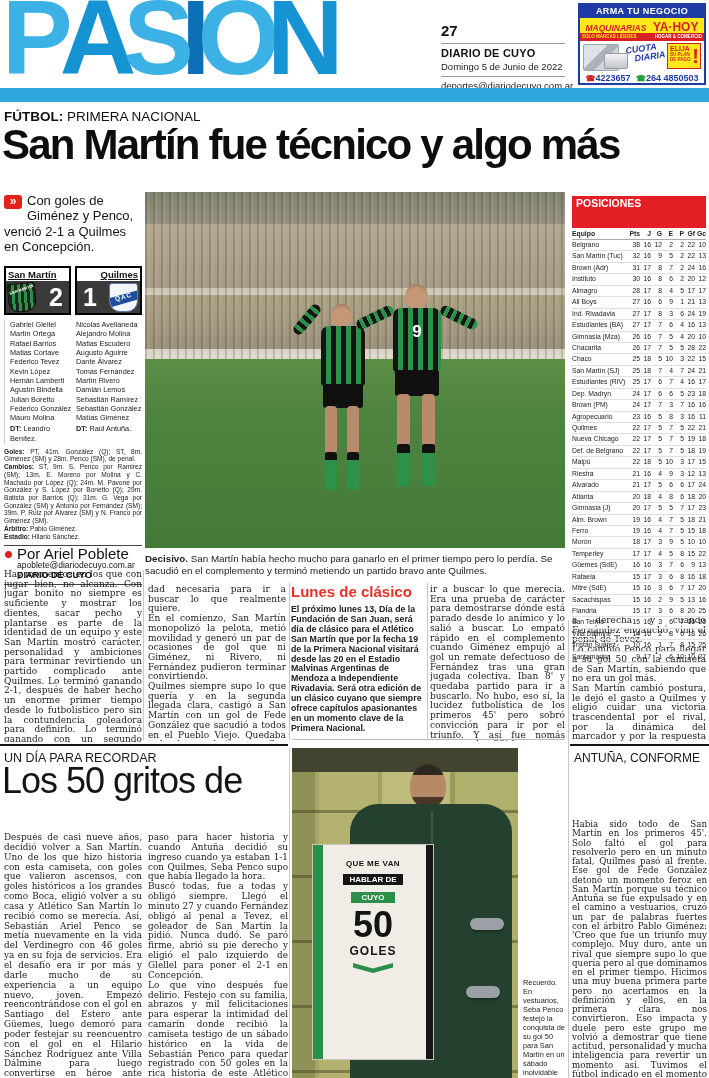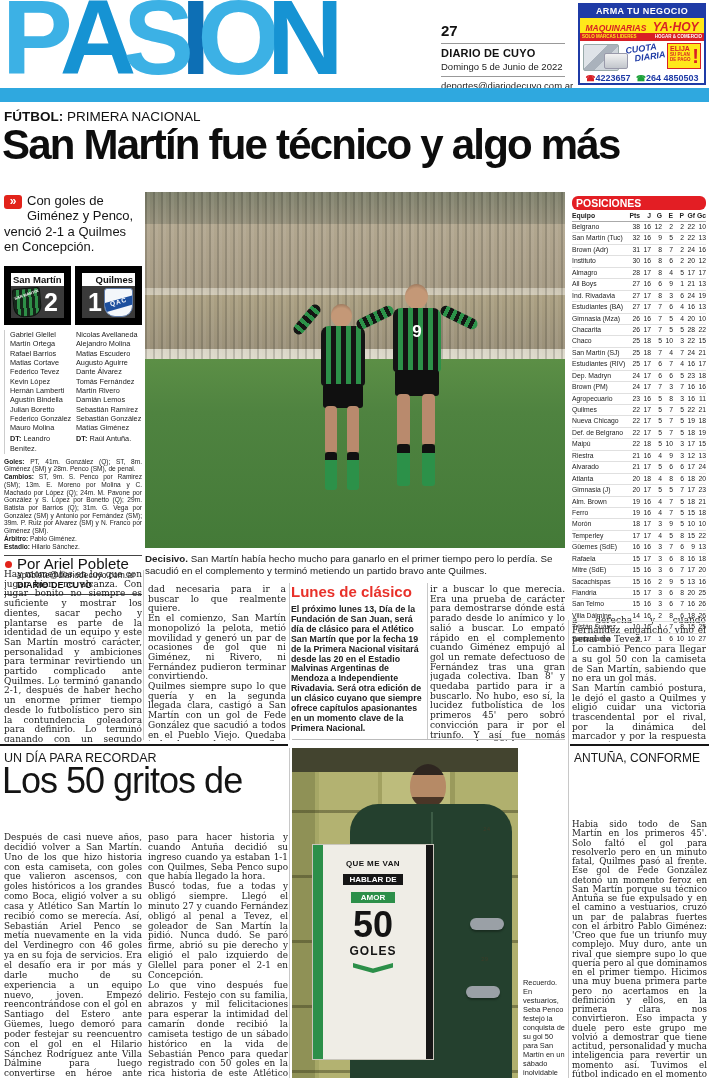--- a/index.html
+++ b/index.html
@@ -28,21 +28,21 @@
   .pi-paper{font-size:11px;font-weight:bold;letter-spacing:.2px;}
   .pi-date{font-size:9.5px;margin-top:2px;color:#222;}
   .pi-mail{font-size:9.5px;margin-top:3px;color:#222;}
   .bluebar{left:0;top:88px;width:709px;height:14px;background:#2fa8df;}
 
   
   .ad{left:578px;top:3px;width:128px;height:82px;border:2px solid #1f3ba6;background:#fff;box-sizing:border-box;overflow:hidden;}
   .ad-row1{background:#1f3ba6;color:#fff;font-weight:bold;font-size:9px;text-align:center;height:13px;line-height:13px;letter-spacing:.4px;}
   .ad-row2{background:#ffe81a;height:15px;line-height:15px;text-align:center;white-space:nowrap;}
   .ad-brand1{color:#d81f26;font-style:italic;font-weight:bold;font-size:8.5px;}
-  .ad-brand2{color:#d81f26;font-weight:bold;font-size:12px;font-style:italic;margin-left:2px;margin-top:10px;}
+  .ad-brand2{color:#d81f26;font-weight:bold;font-size:12px;margin-left:2px;margin-top:10px;}
   .ad-row3{background:#d81f26;height:8px;line-height:8px;display:flex;justify-content:space-between;padding:0 2px;}
   .ad-row3 .y{color:#ffe81a;font-size:4.5px;font-weight:bold;}
   .ad-row3 .w{color:#fff;font-size:4.5px;font-weight:bold;}
   .ad-mid{position:relative;height:31px;background:#fff;}
   .ad-prod{position:absolute;left:3px;top:3px;width:34px;height:25px;background:linear-gradient(135deg,#dfe3e8 0 40%,#aab2bc 40% 60%,#cfd5db 60%);border:1px solid #9aa;border-radius:2px;}
   .ad-prod2{position:absolute;left:24px;top:12px;width:22px;height:14px;background:linear-gradient(#f2f2f2,#c2c6cc);border:1px solid #99a;border-radius:2px;}
   .ad-cuota{position:absolute;left:46px;top:3px;color:#1f3ba6;font-weight:bold;font-style:italic;font-size:9px;line-height:9px;transform:rotate(-8deg);}
   .ad-elija{position:absolute;right:3px;top:2px;width:34px;height:26px;background:#ffe81a;border:1px solid #d81f26;text-align:left;padding:1px 2px;box-sizing:border-box;}
   .ad-elija .e1{color:#d81f26;font-weight:bold;font-size:7px;line-height:7px;}
   .ad-elija .e2{color:#d81f26;font-weight:bold;font-size:4.5px;line-height:5px;}
@@ -55,21 +55,21 @@
   .kicker{left:4px;top:109px;font-size:13.5px;}
   .kicker b{font-weight:bold;}
   .headline{left:2px;top:121px;width:706px;font-size:42px;font-weight:bold;letter-spacing:-1.8px;white-space:nowrap;color:#0d0d0d;}
 
   
   .lead{left:4px;top:193px;width:138px;font-size:13px;line-height:15.4px;color:#151515;}
   .lead-icon{float:left;width:18px;height:14px;background:#e2231a;color:#fff;border-radius:3px;
              font-size:12px;line-height:13px;text-align:center;font-weight:bold;margin:2px 5px 0 0;}
   .scorebox{left:4px;top:266px;width:138px;}
   .teams{display:flex;gap:4px;}
-  .teambox{flex:1;border:7px solid #000000;}
+  .teambox{flex:1;border:2px solid #000000;text-decoration:underline;}
   .tb-head{height:13px;line-height:13px;font-size:9.5px;font-weight:bold;padding:0 2px;background:#fff;white-space:nowrap;overflow:hidden;}
   .teambox.away .tb-head{text-align:right;}
   .tb-panel{height:32px;background:#3a3a3a;position:relative;}
   .score{position:absolute;top:2px;font-size:25px;font-weight:bold;color:#fff;}
   .teambox.home .score{right:6px;}
   .teambox.away .score{left:6px;}
   .crest-sm{position:absolute;left:2px;top:2px;width:26px;height:27px;border:1px solid #0c130e;border-radius:3px 3px 11px 11px;
             background:repeating-linear-gradient(90deg,#15261a 0 3px,#2e8f47 3px 6px);transform:rotate(-5deg);overflow:hidden;}
   .crest-sm span{position:absolute;top:3px;left:0;width:100%;text-align:center;color:#fff;font-size:4px;font-weight:bold;transform:rotate(-14deg);}
   .crest-q{position:absolute;right:2px;top:2px;width:27px;height:27px;border:1px solid #5d7aa8;border-radius:3px 3px 11px 11px;background:#f3f6fa;overflow:hidden;}
@@ -114,21 +114,21 @@
   .a-col2{left:148px;top:585px;width:138px;height:156px;}
   .a-col3{left:430px;top:585px;width:135px;height:156px;}
   .a-col4{left:572px;top:616px;width:134px;height:126px;}
 
   .clasico{left:291px;top:583px;width:133px;}
   .cl-title{color:#e8312a;font-size:15px;font-weight:bold;margin-bottom:5px;}
   .cl-text{font-size:8.8px;line-height:9.9px;font-weight:bold;color:#222;text-align:left;}
 
   
   .standings{left:572px;top:196px;width:134px;}
-  .st-title{background:#e31e24;color:#fff;font-weight:bold;font-size:10.5px;height:14px;line-height:15px;padding-left:4px;border-radius:6px;}
+  .st-title{background:#e31e24;color:#fff;font-weight:bold;font-size:10.5px;height:32px;line-height:15px;padding-left:4px;}
   .strow{display:flex;height:10.45px;line-height:10.45px;border-bottom:1px solid #e0e0e0;font-size:6.8px;color:#222;}
   .strow.head{font-weight:bold;border-bottom:1px solid #aaa;height:11px;line-height:11px;}
   .sc.name{flex:1;min-width:0;text-align:left;white-space:nowrap;overflow:hidden;}
   .sc.num{width:11px;text-align:right;flex:none;}
   .sc.num:first-of-type{width:14px;}
 
   
   .bl-kicker{left:4px;top:751px;font-size:12.5px;color:#1a1a1a;}
   .bl-title{left:2px;top:764px;width:292px;font-size:36px;line-height:33px;letter-spacing:-1px;color:#141414;}
   .bl-col1{left:4px;top:833px;width:138px;height:243px;}
@@ -756,21 +756,21 @@
   <div class="abs locker-photo">
     <div class="lk-shelves"></div>
     <div class="lk-top"></div>
     <div class="lk-head"></div>
     <div class="lk-body">
         <div class="lk-zip"></div>
       </div>
     <div class="lk-shirt">
       <div class="sh-l1">QUE ME VAN</div>
       <div><span class="sh-l2">HABLAR DE</span></div>
-      <div><span class="sh-l3">AMOR</span></div>
+      <div><span class="sh-l3">CUYO</span></div>
       <div class="sh-num">50</div>
       <div class="sh-word">GOLES</div>
       <div class="sh-chev"></div>
     </div>
     <div class="lk-shoe" style="right:14px;top:170px;"></div>
     <div class="lk-shoe" style="right:18px;top:238px;"></div>
     <div class="lk-num" style="right:28px;top:78px;">24</div>
     <div class="lk-num" style="right:30px;top:208px;">29</div>
   </div>
   <div class="abs caption2">

